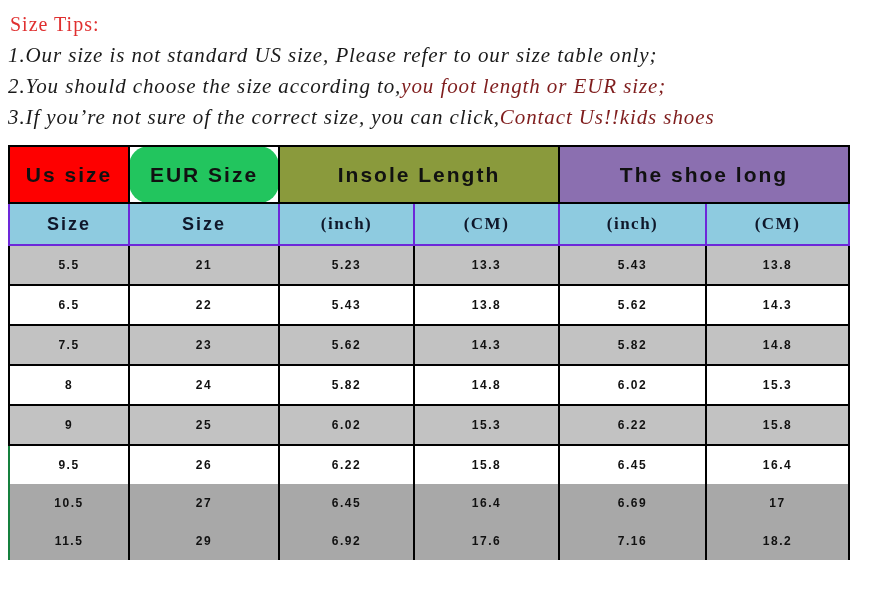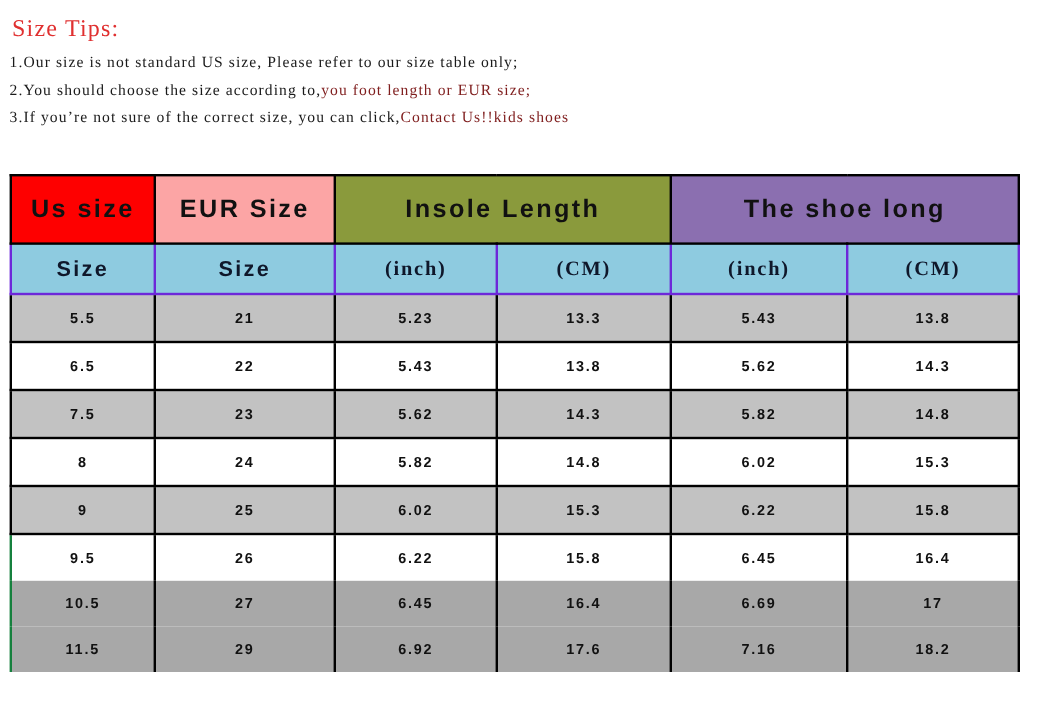--- a/index.html
+++ b/index.html
@@ -24,26 +24,27 @@
     font-family: "Liberation Serif", "DejaVu Serif", serif;
     font-size: 20px;
     font-weight: 400;
     letter-spacing: 1px;
     line-height: 1;
     margin: 0 0 11px 2px;
     white-space: pre;
   }
   .tip-line {
     font-family: "Liberation Serif", "DejaVu Serif", serif;
-    font-size: 13px;
+    font-size: 21px;
     color: #1a1a1a;
     line-height: 1;
     margin-bottom: 10px;
     white-space: pre;
     letter-spacing: 0.9px;
+    font-style: italic;
   }
   .tip-line .tip-red {
     color: #7f1d1d;
     text-align: center;
   }
 
   
   #size-table-wrap {
     position: absolute;
     left: 8px;
@@ -74,21 +75,21 @@
   
   tr.band-row td {
     height: 55px;
     font-size: 21px;
     font-weight: 700;
     letter-spacing: 2px;
     border: 2px solid #000000;
     color: #111111;
   }
   td.band-us   { background: #fe0000; }
-  td.band-eur  { background: #fca5a5; }
+  td.band-eur  { background: #22c55e; border-radius: 20px; }
   td.band-ins  { background: #8a9a3c; }
   td.band-shoe { background: #8b6fb0; }
 
   
   tr.sub-row td {
     height: 40px;
     background: #8ecbe0;
     font-size: 17px;
     font-weight: 700;
     letter-spacing: 1.5px;

